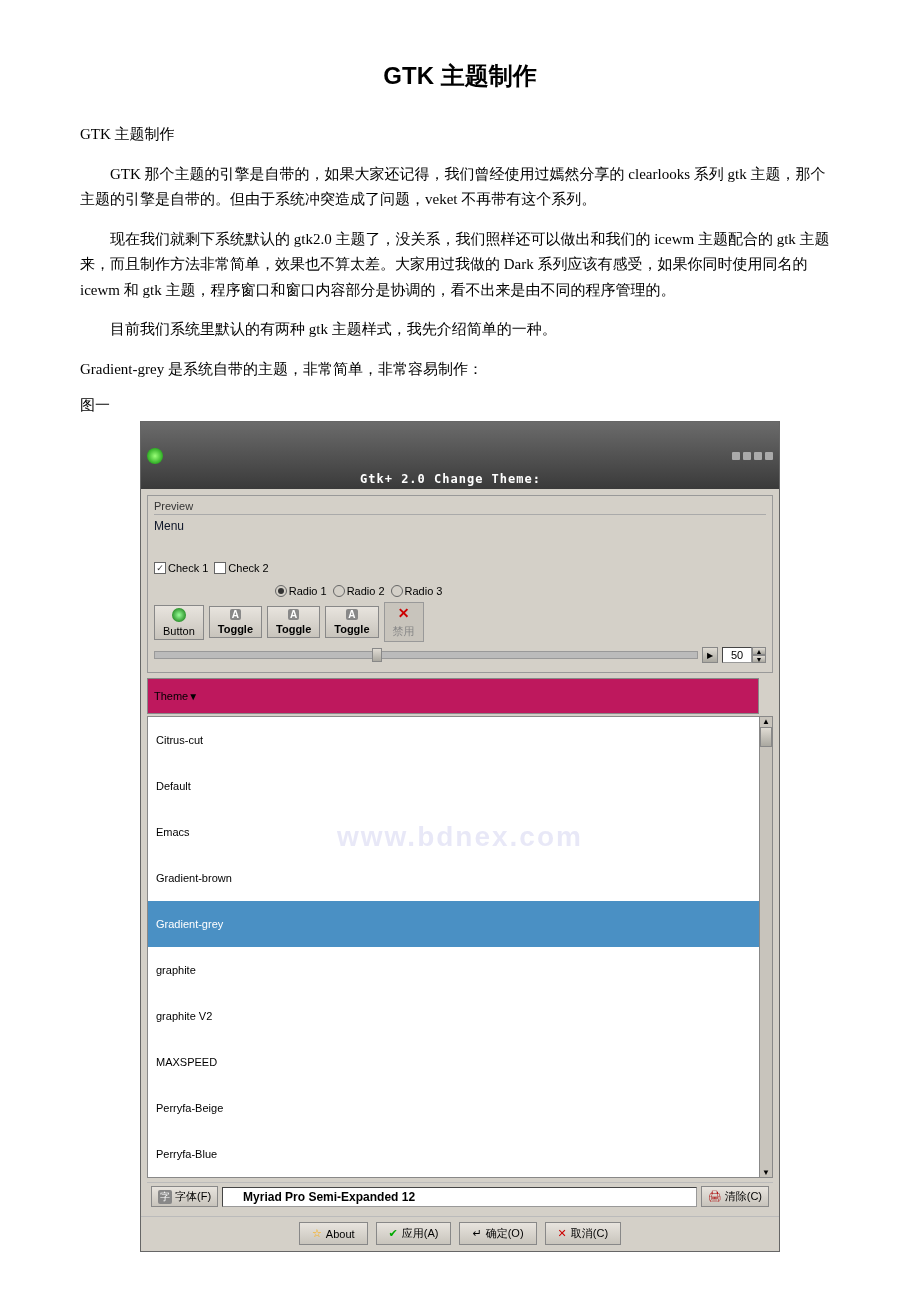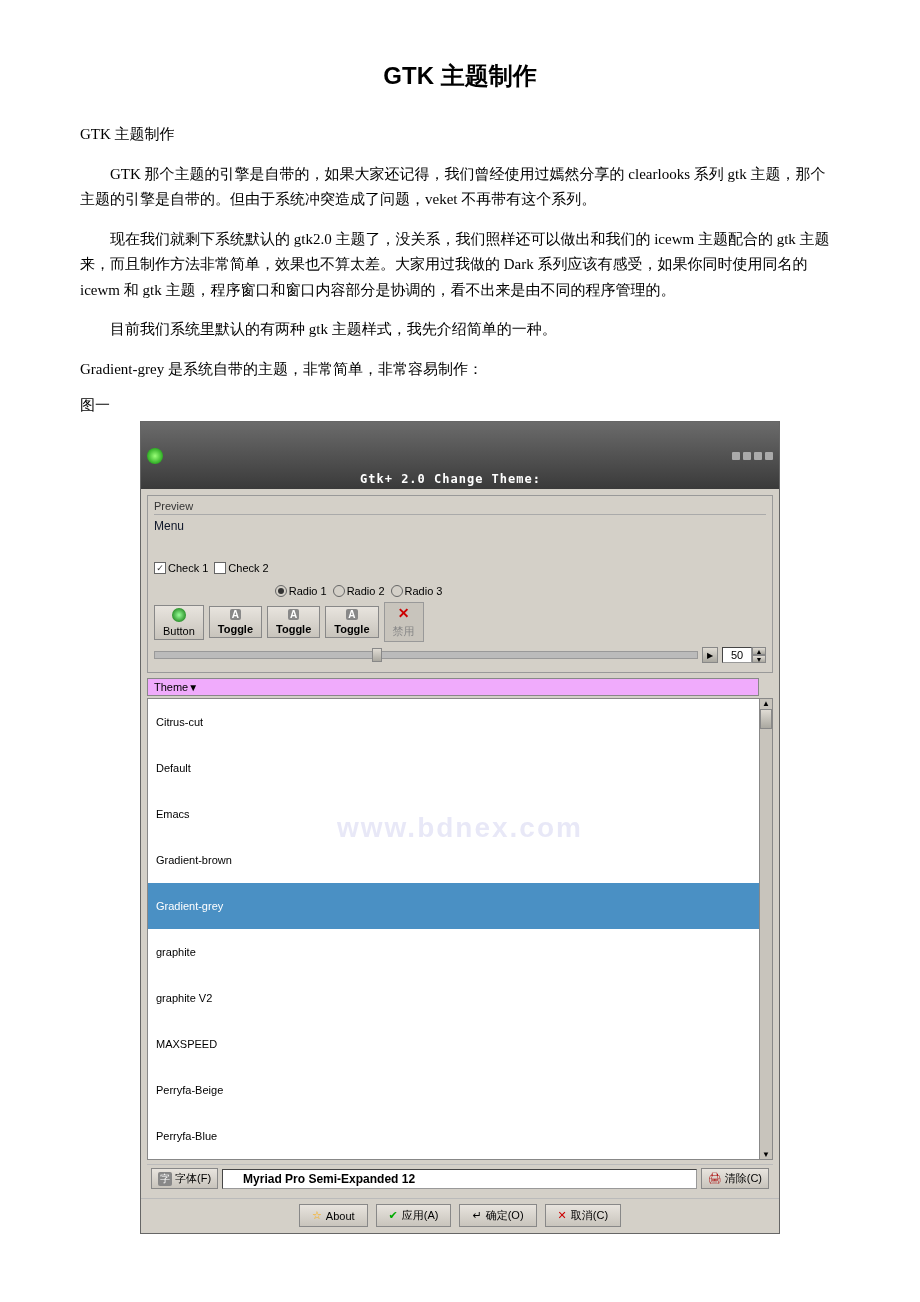--- a/index.html
+++ b/index.html
@@ -226,23 +226,23 @@
       justify-content: center;
       font-size: 7px;
     }
     .theme-dropdown-row {
       display: flex;
       align-items: center;
       margin-bottom: 2px;
     }
     .theme-dropdown {
       flex: 1;
-      background: #f0abfc;
-      border: 1px solid #888;
-      padding: 2px 6px;
+      background: #be185d;
+      border: 1px solid #888;
+      padding: 11px 6px;
       font-size: 11px;
       display: flex;
       align-items: center;
       justify-content: flex-start;
     }
     .dropdown-arrow {
       font-size: 10px;
     }
     .scroll-track {
       width: 14px;

